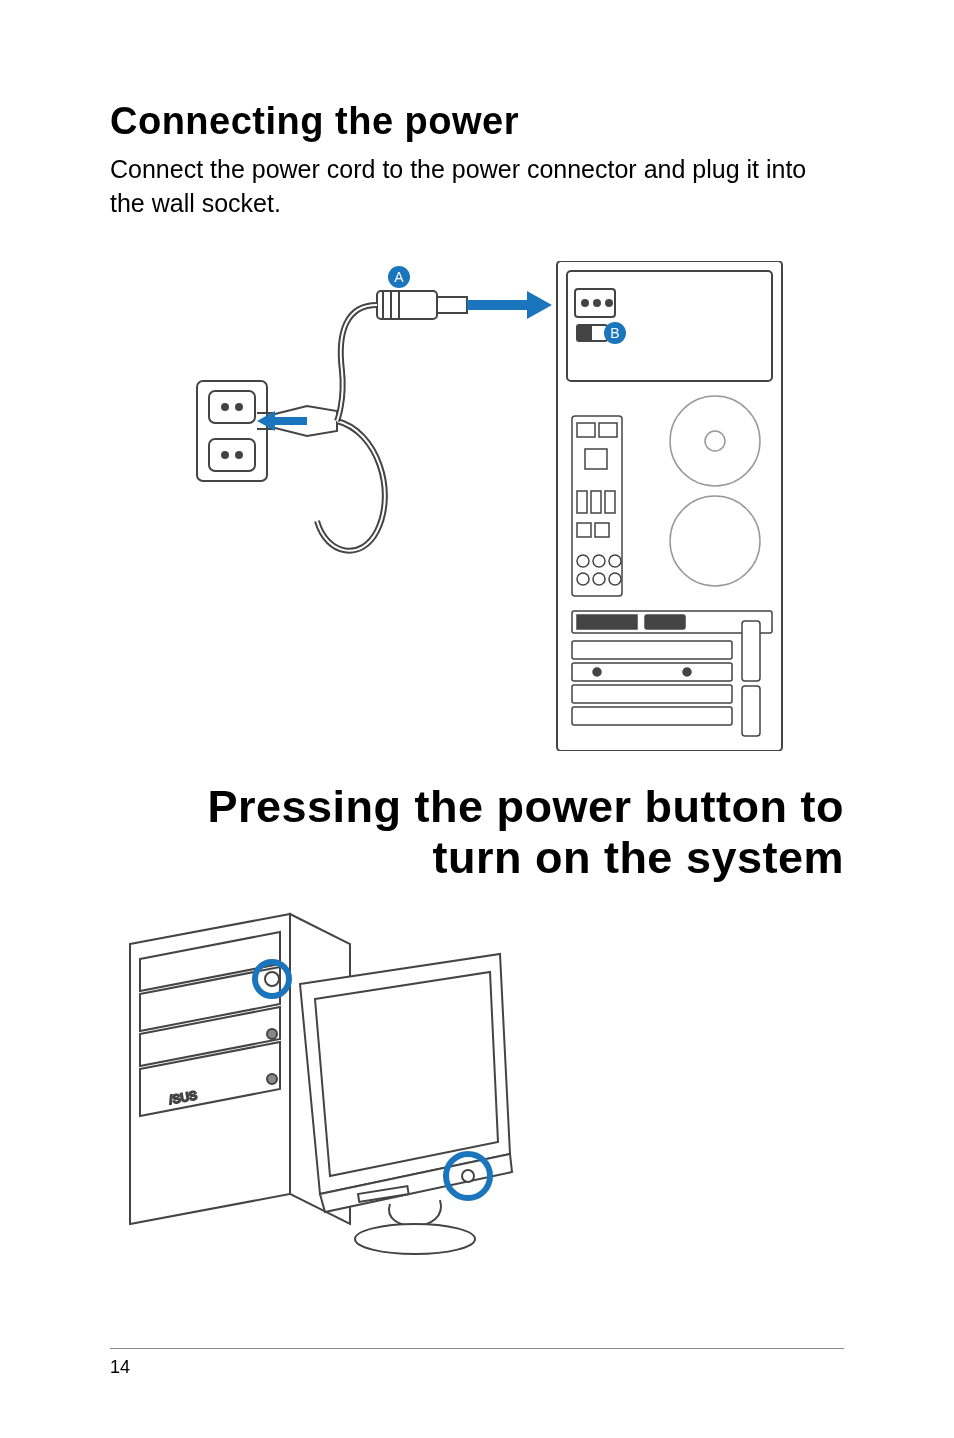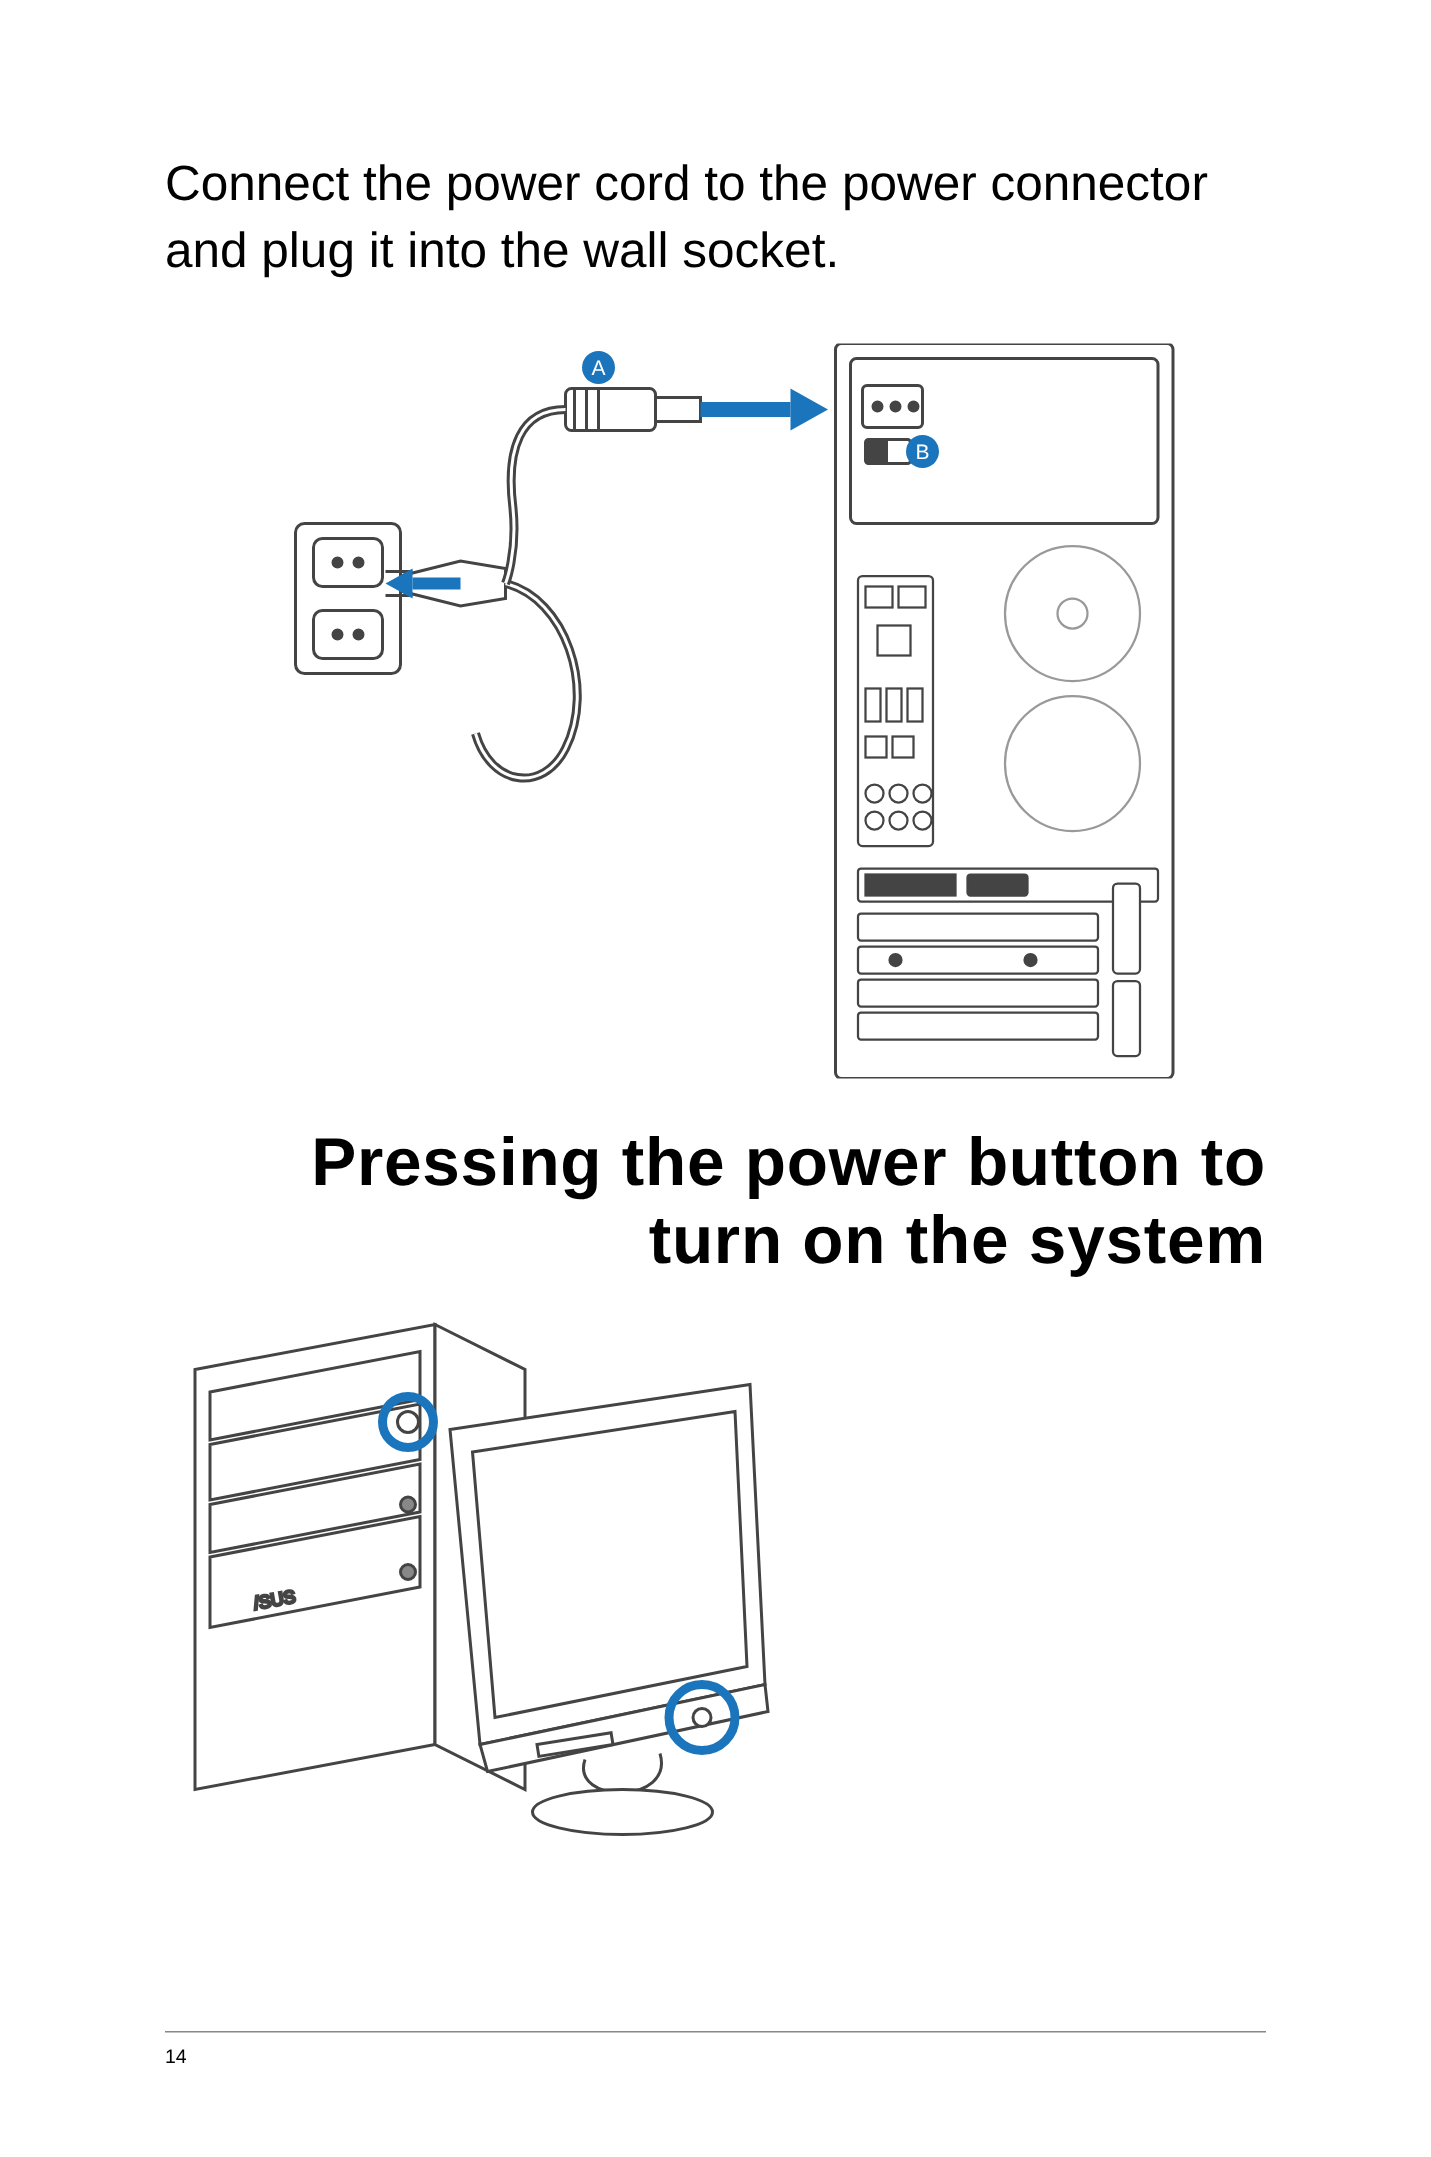--- a/index.html
+++ b/index.html
@@ -11,21 +11,21 @@
     position: relative;
   }
   .heading1 {
     font-family: Arial, Helvetica, sans-serif;
     font-weight: 900;
     font-size: 38px;
     letter-spacing: 0.5px;
     margin-bottom: 10px;
   }
   .body-text {
-    font-size: 33px;
+    font-size: 25px;
     line-height: 1.35;
     margin-bottom: 40px;
     font-family: "Segoe UI", Arial, sans-serif;
   }
   .fig1 {
     width: 620px;
     height: 490px;
     margin: 0 auto 30px auto;
     display: block;
   }
@@ -45,32 +45,33 @@
     margin-left: -10px;
     display: block;
   }
   .footer {
     position: absolute;
     left: 110px;
     right: 110px;
     bottom: 60px;
     border-top: 1px solid #888;
     padding-top: 8px;
-    font-size: 13px;
+    font-size: 18px;
     display: flex;
     gap: 14px;
   }
   .page-num { }
   .footer-title { }
 </style>
 </head>
 <body>
 
 <div class="page">
 
+  <h1 class="heading1">Connecting the power</h1>
   <p class="body-text">Connect the power cord to the power connector and plug it into the wall socket.</p>
 
   <svg class="fig1" viewBox="0 0 620 490">
 
     <g stroke="#444" stroke-width="2" fill="none">
       <rect x="30" y="120" width="70" height="100" rx="6"></rect>
       <rect x="42" y="130" width="46" height="32" rx="6"></rect>
       <rect x="42" y="178" width="46" height="32" rx="6"></rect>
       <circle cx="58" cy="146" r="3" fill="#444"></circle>
       <circle cx="72" cy="146" r="3" fill="#444"></circle>

